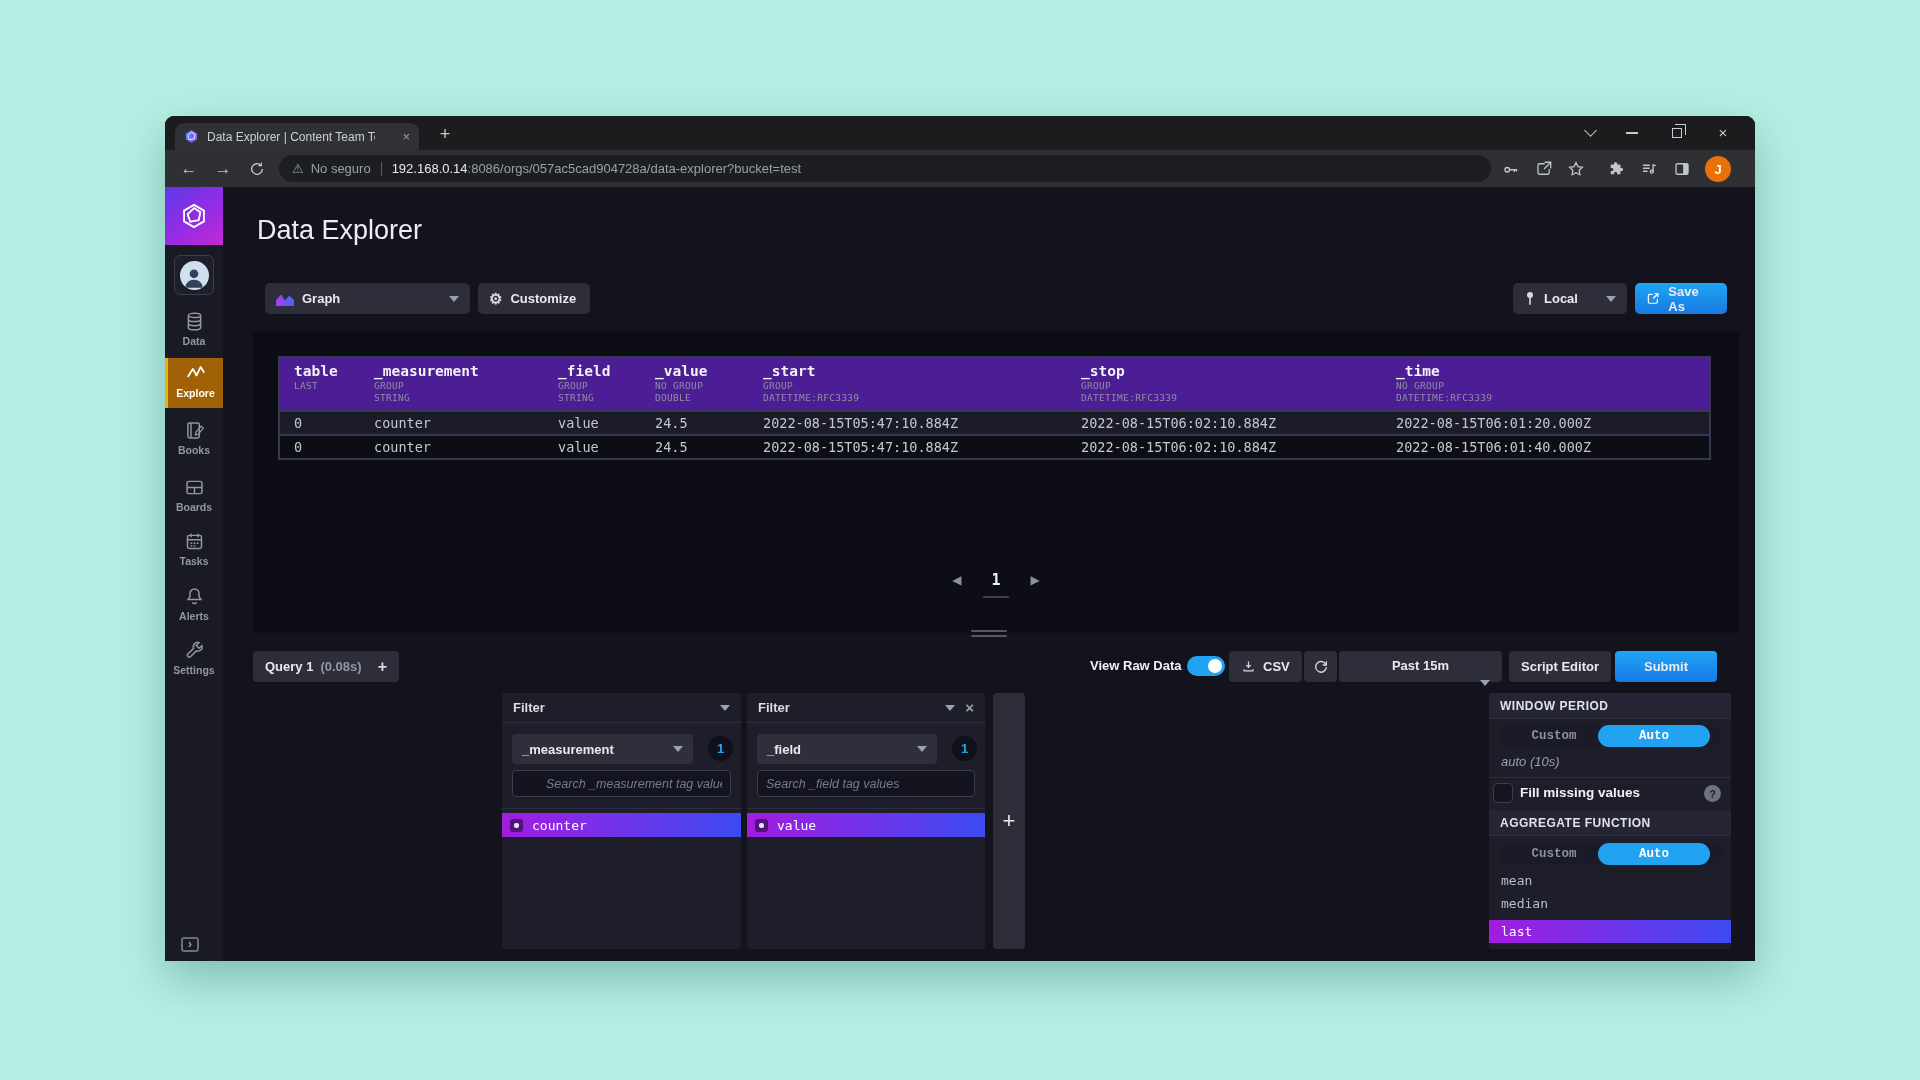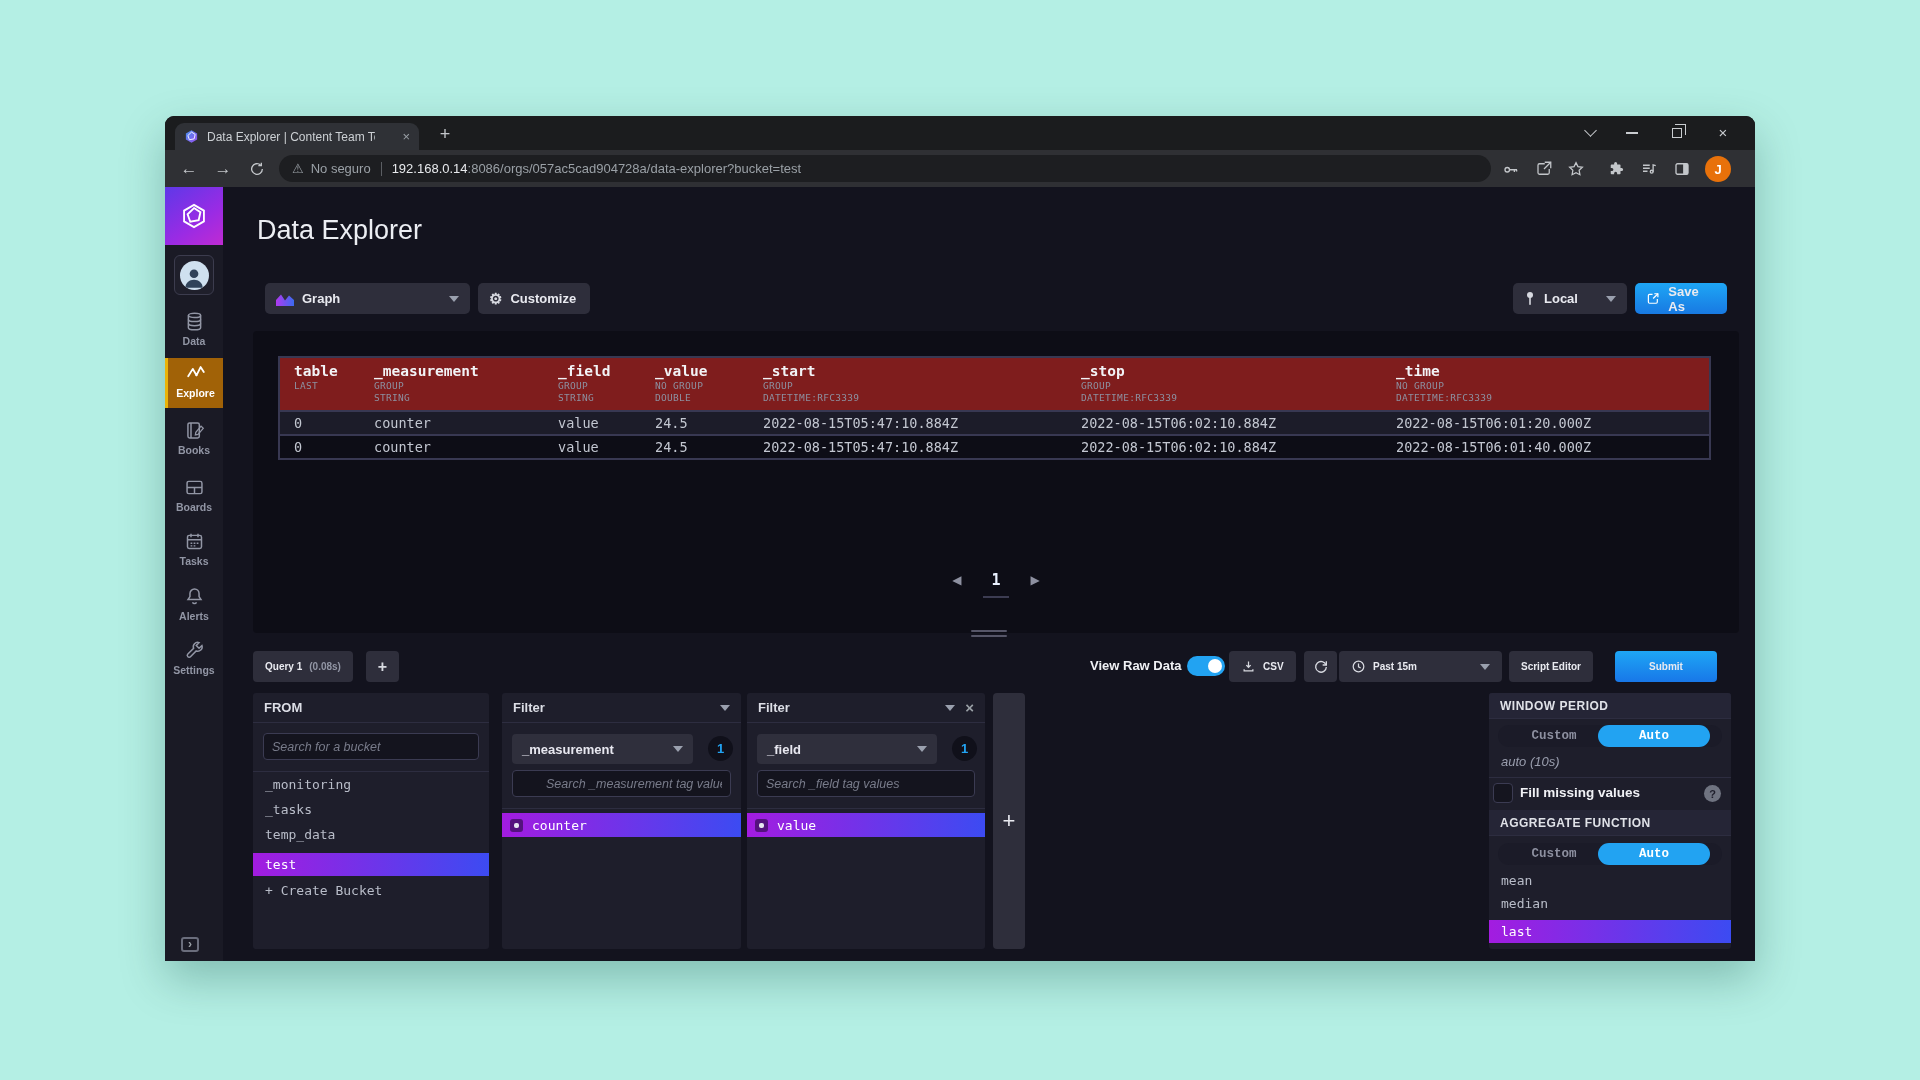--- a/index.html
+++ b/index.html
@@ -83,53 +83,53 @@
   #v-custom{left:313px;width:112px;}
   #v-local{left:1348px;width:114px;}
   #v-save{left:1470px;width:92px;background:linear-gradient(180deg,#1ea6f5,#1879e2);justify-content:center;}
   .chev{width:0;height:0;border-left:5px solid transparent;border-right:5px solid transparent;
     border-top:6px solid #9aa0ae;}
   .mla{margin-left:auto;}
   .gear{font-size:15px;color:#d7d9e0;line-height:1;}
 
   
   #cell{position:absolute;left:88px;top:144px;width:1486px;height:302px;background:#0d0d16;border-radius:4px;}
-  #tbl{position:absolute;left:25px;top:25px;width:1433px;border:2px solid #383852;background:#7f1d1d;}
+  #tbl{position:absolute;left:25px;top:25px;width:1433px;border:2px solid #383852;background:#4c1d95;}
   .tgrid{display:grid;grid-template-columns:80px 184px 97px 108px 318px 315px 1fr;}
   .th{padding:5px 0 6px 14px;font-family:"DejaVu Sans Mono",monospace;}
   .th .n{font-size:14.5px;font-weight:bold;color:#f2f3f6;line-height:17px;}
   .th .m{font-size:9.5px;color:#8d90a0;line-height:12px;letter-spacing:.3px;}
   .trow{height:24px;align-items:center;font-family:"DejaVu Sans Mono",monospace;
     font-size:13.5px;color:#c3c7d1;border-top:2px solid #383852;}
   .trow.hl{background:#1c1c29;}
   .trow.dk{background:#0d0d16;}
   .td{padding-left:14px;white-space:nowrap;overflow:hidden;}
   #pag{position:absolute;left:0;right:0;top:240px;display:flex;align-items:center;
     justify-content:center;gap:30px;}
   .pg-ar{color:#8d90a0;font-size:12px;}
   .pg-num{color:#eaf1ff;font-size:15px;font-weight:bold;font-family:"DejaVu Sans Mono",monospace;position:relative;}
   .pg-num::after{content:"";position:absolute;left:-8px;right:-8px;bottom:-9px;height:2px;background:#3c3c52;}
   #handle{position:absolute;left:806px;top:443px;width:36px;}
   #handle div{height:2px;background:#565668;margin-bottom:3px;border-radius:1px;}
 
   
   .qbtn{position:absolute;top:464px;height:31px;background:#2e2e3b;border-radius:4px;
     display:inline-flex;align-items:center;justify-content:center;gap:7px;
-    color:#e9eaf0;font-size:10px;font-weight:bold;padding:0 12px;}
+    color:#e9eaf0;font-size:13px;font-weight:bold;padding:0 12px;}
   #qtab{left:88px;}
   #qtab .dur{color:#9296a5;font-weight:bold;}
   #qplus{left:201px;width:33px;font-size:16px;color:#d7d9e0;}
   #raw-label{position:absolute;left:925px;top:471px;font-size:13px;font-weight:bold;color:#f0f1f5;}
   #raw-toggle{position:absolute;left:1022px;top:469px;width:38px;height:20px;border-radius:10px;
     background:#22a3f2;}
   #raw-toggle::after{content:"";position:absolute;right:3px;top:3px;width:14px;height:14px;
     border-radius:50%;background:#fff;}
   #q-csv{left:1064px;}
   #q-refresh{left:1139px;width:33px;padding:0;}
-  #q-range{left:1174px;width:163px;justify-content:flex-start;}
+  #q-range{left:1174px;width:163px;justify-content:flex-start;flex-direction:column;}
   #q-script{left:1344px;}
   #q-submit{left:1450px;width:102px;background:linear-gradient(180deg,#1ea6f5,#1877e8);}
 
   
   .panel{position:absolute;top:506px;height:256px;background:#1e1e2b;border-radius:3px;overflow:hidden;}
   #p-from{left:88px;width:236px;}
   #p-f1{left:337px;width:239px;}
   #p-f2{left:582px;width:238px;}
   #p-plus{position:absolute;left:828px;top:506px;width:32px;height:256px;background:#2e2e3b;
     border-radius:4px;display:flex;align-items:center;justify-content:center;
@@ -465,32 +465,20 @@
       <svg width="15" height="15" viewBox="0 0 24 24" fill="none" stroke="#d7d9e0" stroke-width="2">
         <circle cx="12" cy="12" r="8.5"></circle>
           <path d="M12 7v5.5l3.5 2"></path>
         </svg>
       <span>Past 15m</span>
       <span class="chev mla"></span>
     </div>
     <div class="qbtn" id="q-script">Script Editor</div>
     <div class="qbtn" id="q-submit">Submit</div>
 
-    <div class="panel" id="p-from">
-      <div class="p-head">
-        <span>FROM</span>
-      </div>
-      <input class="p-input" style="top: 40px;" placeholder="Search for a bucket">
-      <div class="p-divider" style="top:78px"></div>
-      <div class="bk" style="top:84px">_monitoring</div>
-      <div class="bk" style="top:109px">_tasks</div>
-      <div class="bk" style="top:134px">temp_data</div>
-      <div class="sel-bar" style="top:160px">test</div>
-      <div class="bk" style="top:190px">+ Create Bucket</div>
-    </div>
 
     <div class="panel" id="p-f1">
       <div class="p-head">
         <span>Filter</span>
         <span class="chev mla"></span>
       </div>
       <div class="f-drop">
         <span>_measurement</span>
         <span class="chev mla"></span>
       </div>

